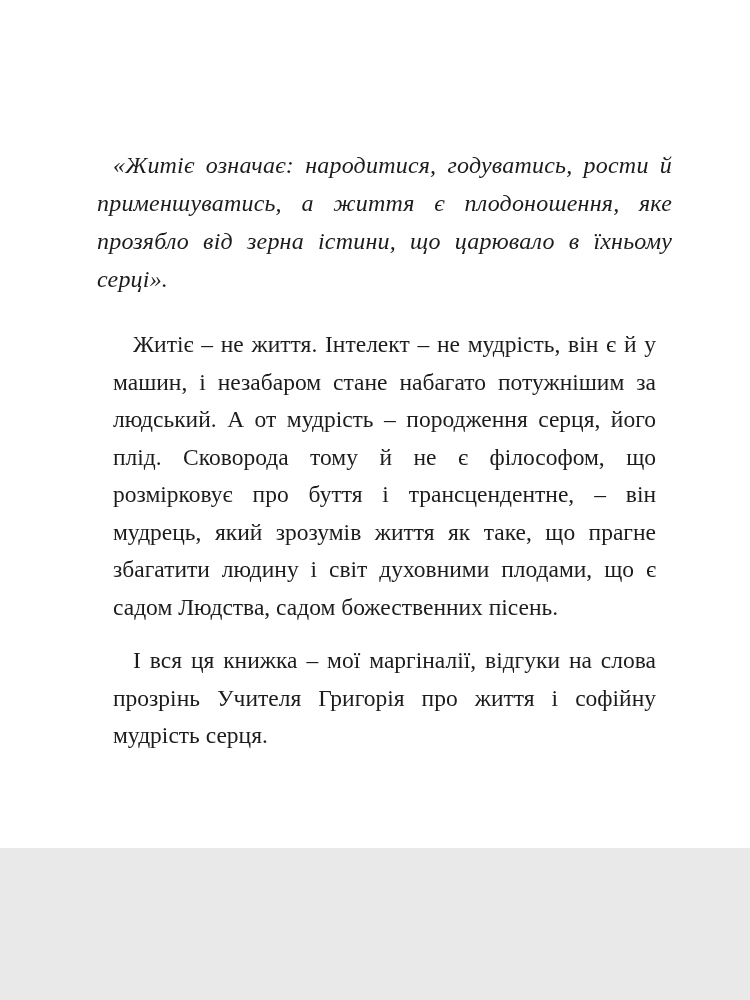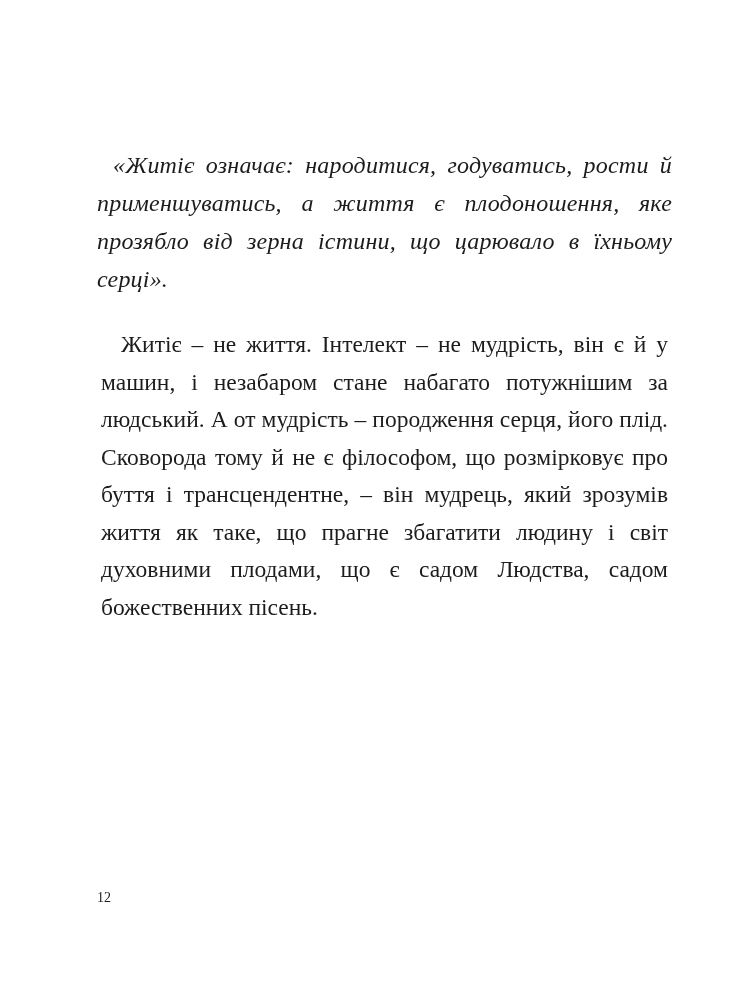--- a/index.html
+++ b/index.html
@@ -6,21 +6,21 @@
     margin: 0;
     padding: 0;
   }
   body {
     background: #e9e9e9;
     font-family: "Liberation Serif", "DejaVu Serif", serif;
   }
   .book-page {
     position: relative;
     width: 750px;
-    height: 1000px;
+    height: 848px;
     margin: 0 auto;
     background: #ffffff;
     color: #1c1c1c;
     overflow: hidden;
     box-sizing: border-box;
   }
   .text-column {
     position: absolute;
     left: 97px;
     top: 146px;
@@ -33,34 +33,35 @@
     text-align: justify;
     text-indent: 16px;
     letter-spacing: 0.2px;
     margin: 0 0 28px 0;
   }
   .body-paragraph {
     font-size: 23.5px;
     line-height: 37.5px;
     text-align: justify;
     text-indent: 20px;
-    margin: 4px;
+    margin: 16px;
   }
   .page-number {
     position: absolute;
     left: 97px;
     top: 886px;
     font-size: 14px;
     line-height: 24px;
     font-style: normal;
     color: #1c1c1c;
   }
 </style>
 </head>
 <body>
 
 <div class="book-page">
   <div class="text-column">
     <p class="epigraph">«Житіє означає: народитися, годуватись, рости й применшуватись, а життя є плодоношення, яке прозябло від зерна істини, що царювало в їхньому серці».</p>
     <p class="body-paragraph">Житіє – не життя. Інтелект – не мудрість, він є й у машин, і незабаром стане набагато потужнішим за людський. А от мудрість – породження серця, його плід. Сковорода тому й не є філософом, що розмірковує про буття і трансцендентне, – він мудрець, який зрозумів життя як таке, що прагне збагатити людину і світ духовними плодами, що є садом Людства, садом божественних пісень.</p>
+    <p class="body-paragraph">І вся ця книжка – мої маргіналії, відгуки на слова прозрінь Учителя Григорія про життя і софійну мудрість серця.</p>
   </div>
   <div class="page-number">12</div>
 </div>
 
 </body></html>

